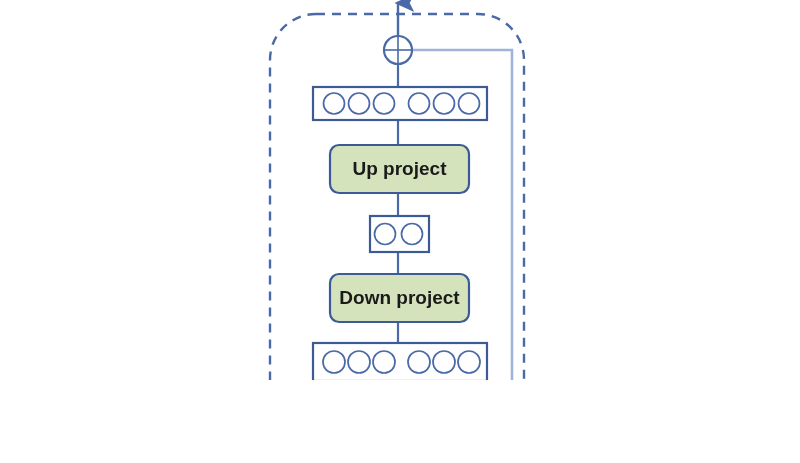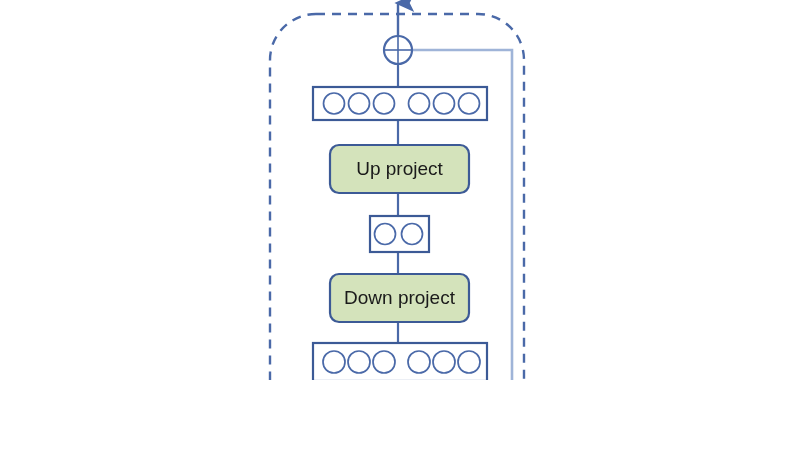--- a/index.html
+++ b/index.html
@@ -9,20 +9,21 @@
   }
   body {
     font-family: "Liberation Sans", sans-serif;
   }
   #canvas {
     position: relative;
     width: 800px;
     height: 380px;
     background: #ffffff;
     overflow: hidden;
+    font-weight: bold;
   }
   #diagram-svg {
     position: absolute;
     left: 0;
     top: 0;
     width: 800px;
     height: 463px;
   }
   .proj-label {
     font-family: "Liberation Sans", sans-serif;

